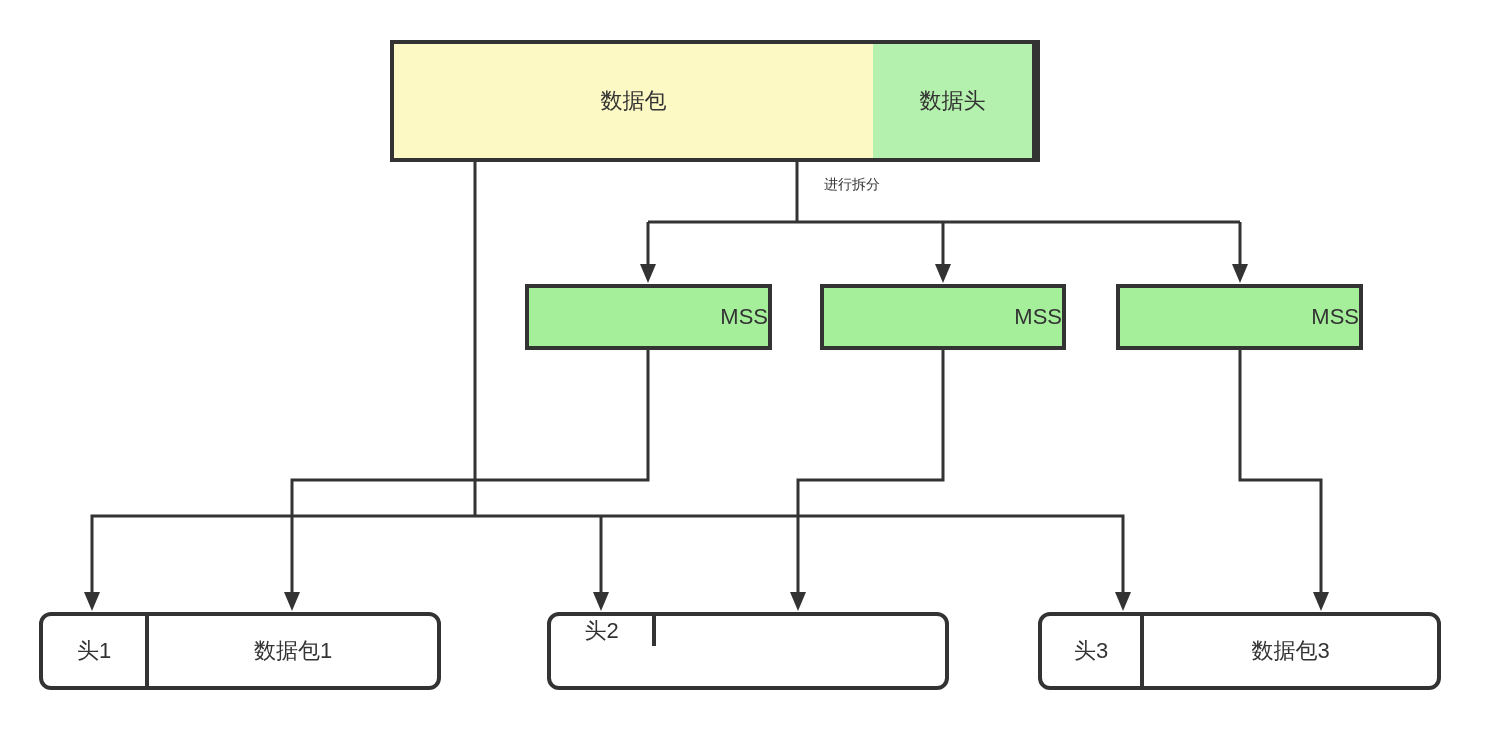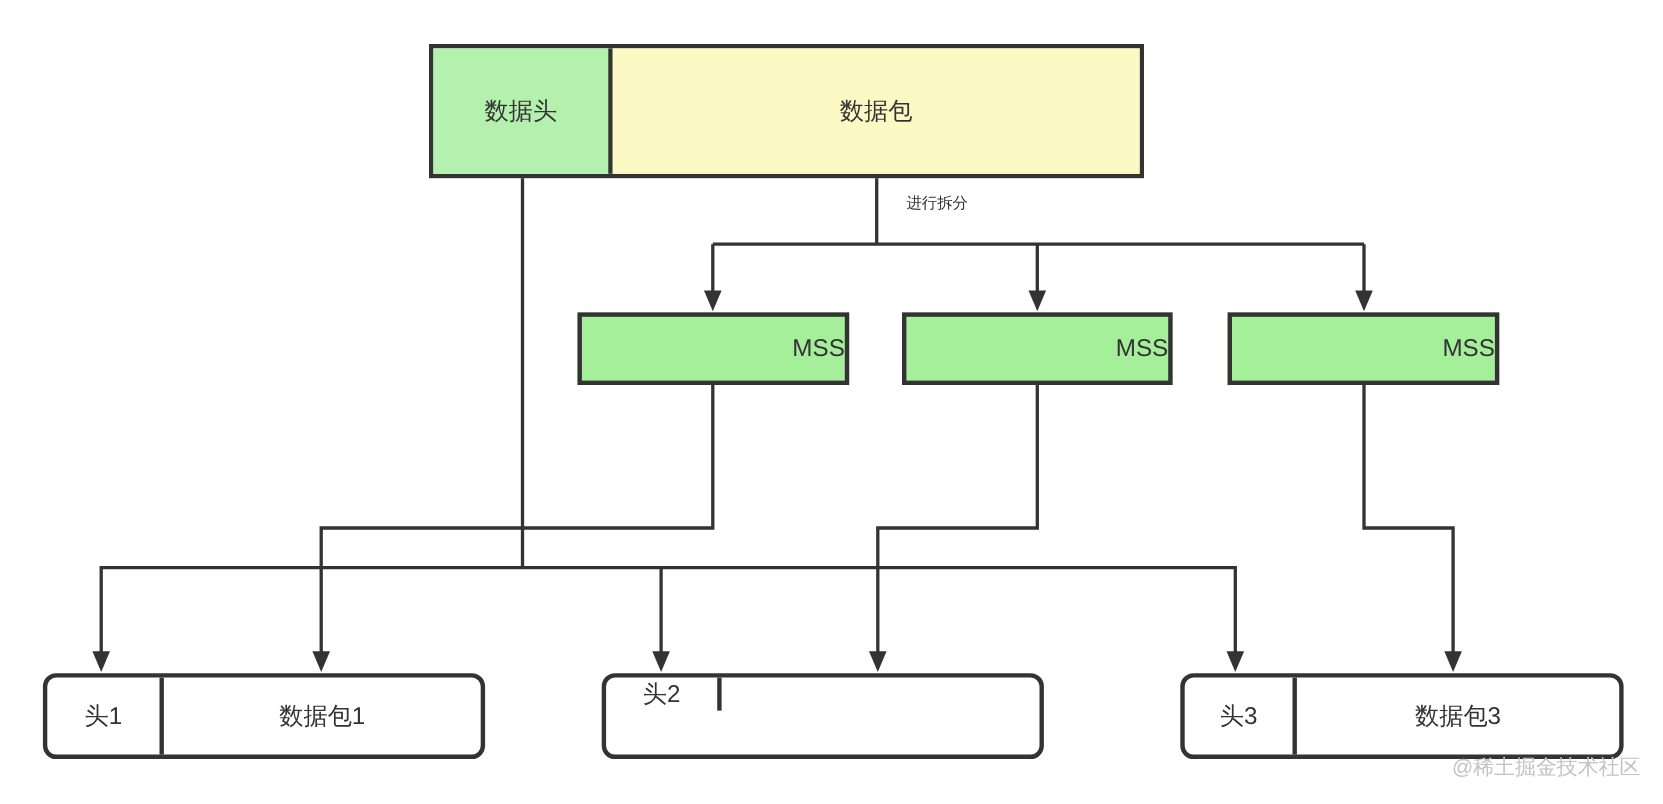--- a/index.html
+++ b/index.html
@@ -55,21 +55,21 @@
   .mss-3 { left: 1116px; top: 284px; width: 247px; height: 66px; }
 
   
   .segment { background: var(--background); border-radius: 12px; }
   .segment .head-cell { border-right: 4px solid var(--line); }
   .segment .packet-cell { flex: 1; text-align: right; }
   .segment-1 { left: 39px;   top: 612px; width: 402px; height: 78px; }
   .segment-1 .head-cell { width: 106px; }
   .segment-2 { left: 547px;  top: 612px; width: 402px; height: 78px; flex-direction: column; }
   .segment-2 .head-cell { width: 105px; }
-  .segment-3 { left: 1073px; top: 612px; width: 403px; height: 78px; }
+  .segment-3 { left: 1038px; top: 612px; width: 403px; height: 78px; }
   .segment-3 .head-cell { width: 102px; }
 
   .split-label {
     position: absolute;
     left: 824px; top: 176px;
     font-size: 14px;
     color: var(--text);
     white-space: nowrap;
   }
   .watermark {
@@ -107,25 +107,25 @@
     <polygon points="1313,592 1329,592 1321,611"></polygon>
 
     <path d="M92 593 V516 H1123 V593"></path>
     <path d="M601 516 V593"></path>
     <polygon points="84,592 100,592 92,611"></polygon>
     <polygon points="593,592 609,592 601,611"></polygon>
     <polygon points="1115,592 1131,592 1123,611"></polygon>
   </svg>
 
   <div class="node top-box">
+    <div class="cell packet-cell">
+      <span>数据包</span>
+    </div>
     <div class="cell head-cell">
       <span>数据头</span>
-    </div>
-    <div class="cell packet-cell">
-      <span>数据包</span>
     </div>
   </div>
 
   <div class="split-label">进行拆分</div>
 
   <div class="node mss mss-1">
     <span>MSS</span>
   </div>
   <div class="node mss mss-2">
     <span>MSS</span>
@@ -149,15 +149,14 @@
   </div>
   <div class="node segment segment-3">
     <div class="cell head-cell">
       <span>头3</span>
     </div>
     <div class="cell packet-cell">
       <span>数据包3</span>
     </div>
   </div>
 
-  <div class="watermark">@稀土掘金技术社区</div>
 
 </div>
 
 </body></html>

